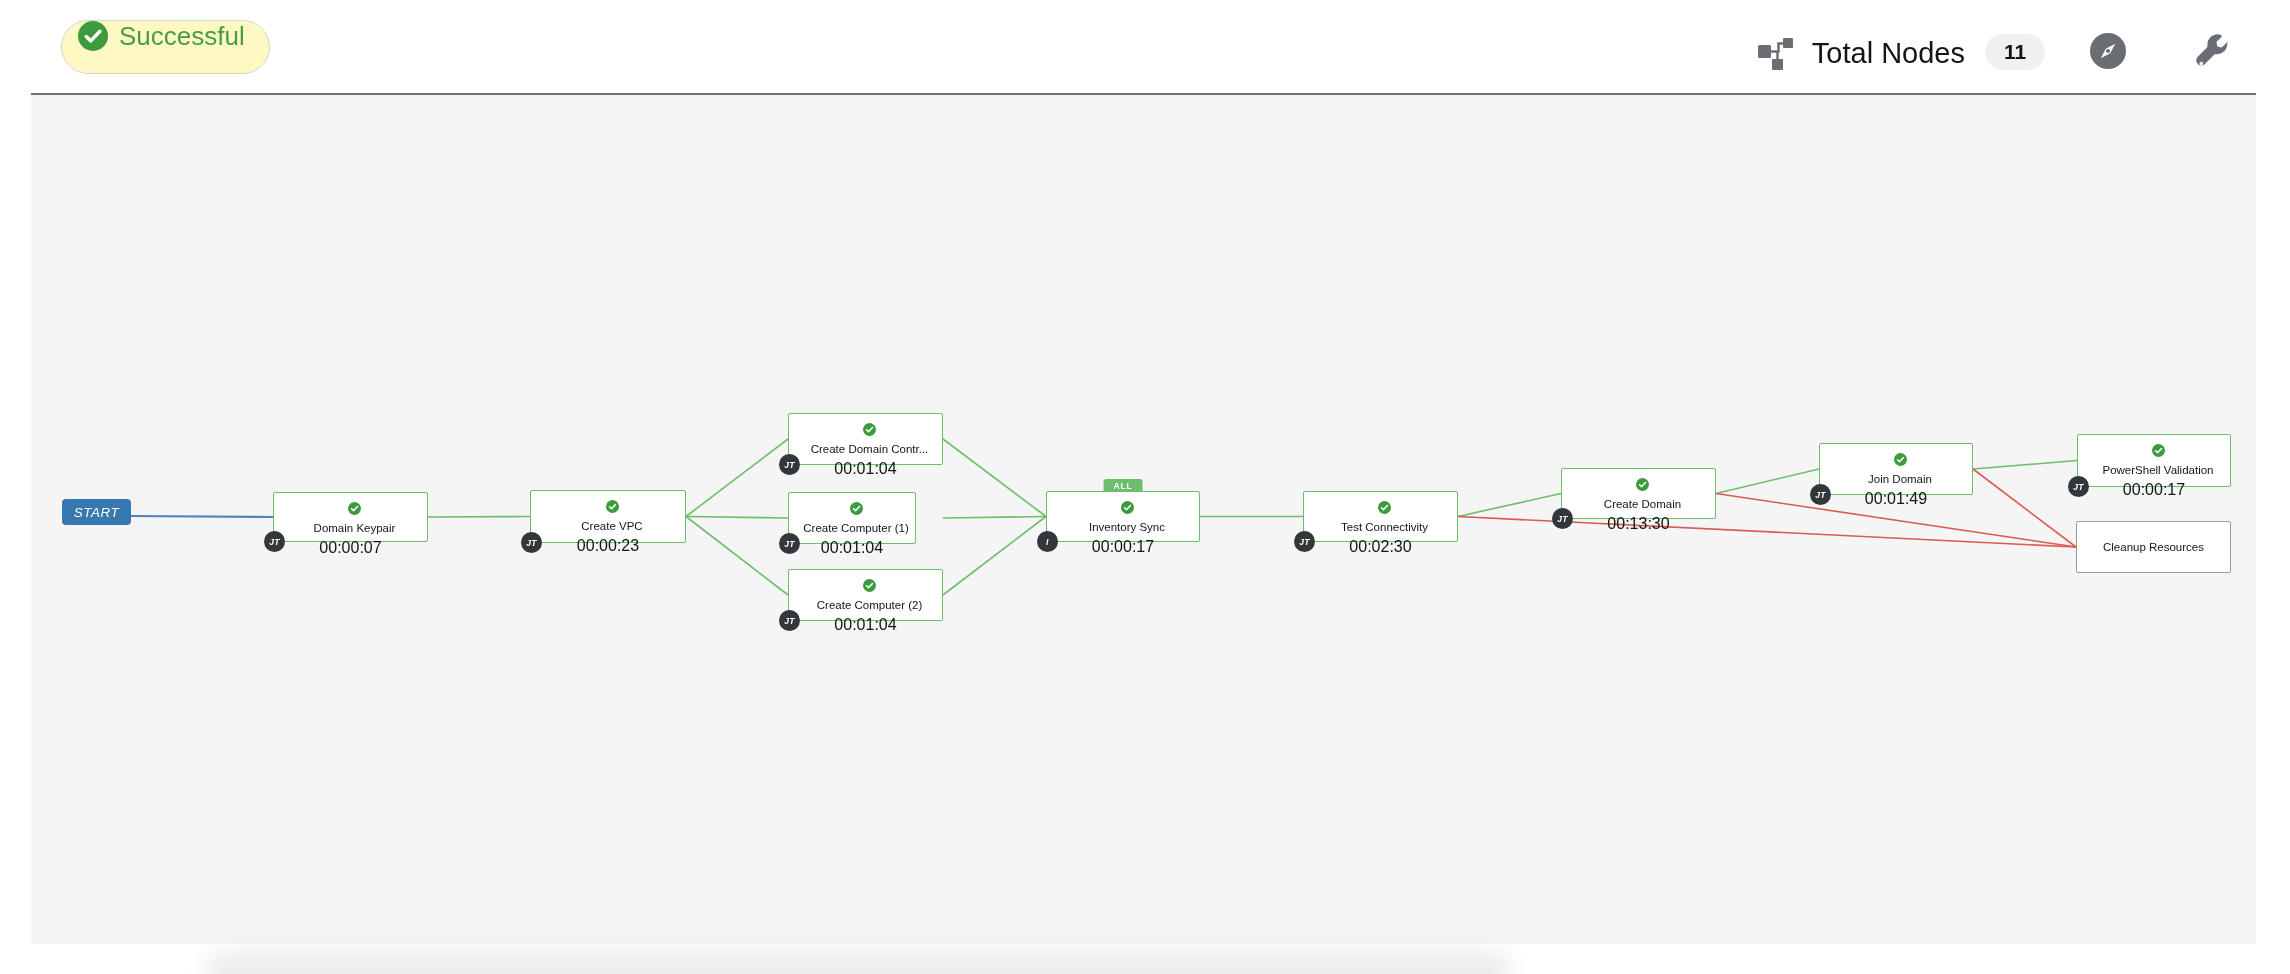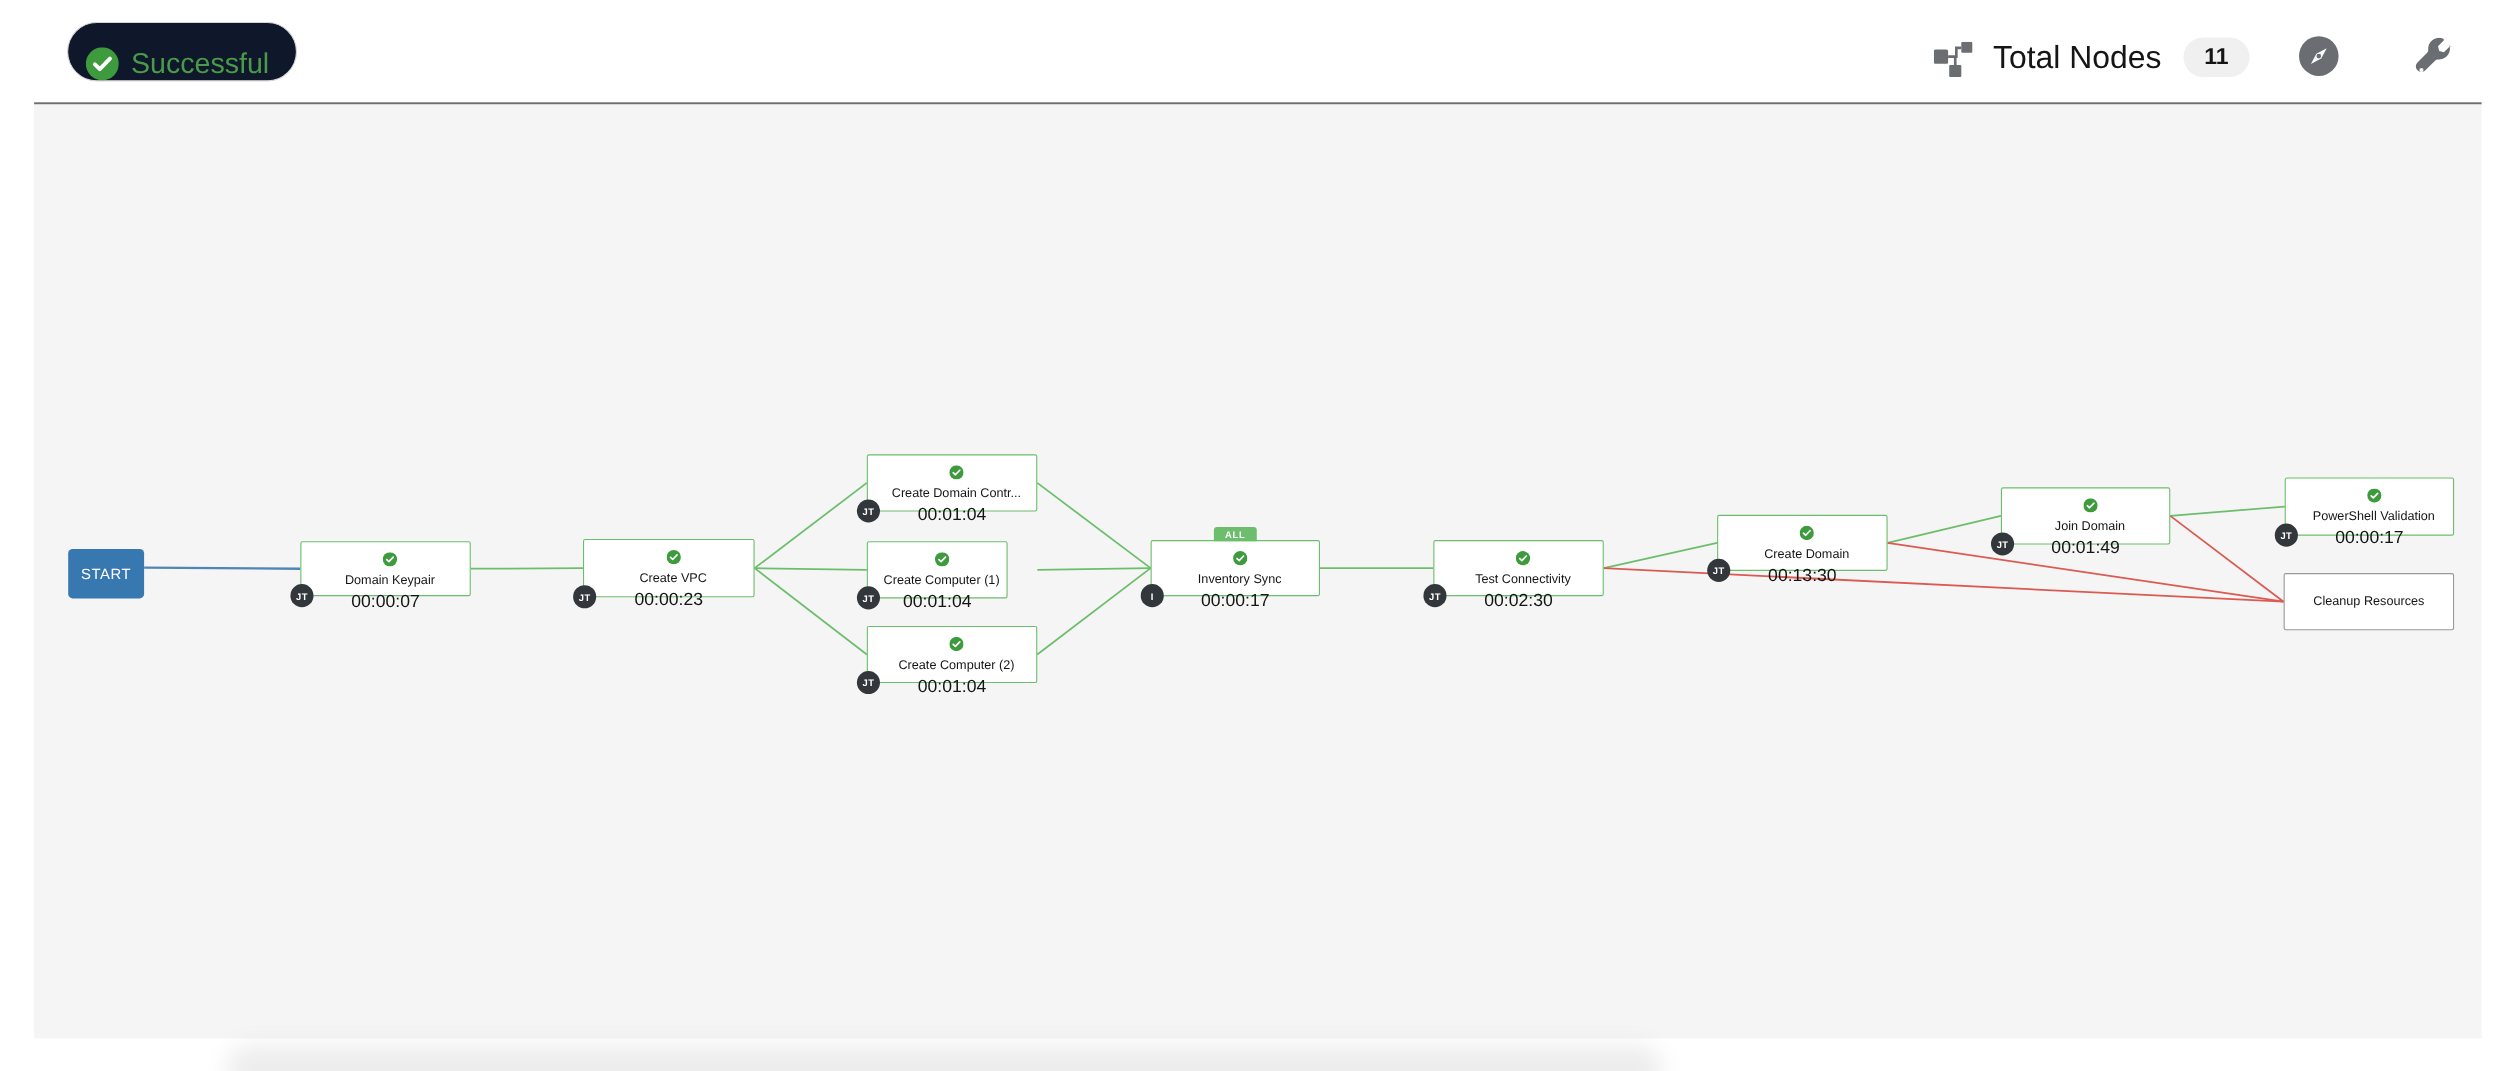--- a/index.html
+++ b/index.html
@@ -13,22 +13,22 @@
   .header{
     position:absolute;left:33px;top:0;width:2223px;height:93px;
     display:flex;align-items:center;
   }
   .page-title{
     font-size:29px;font-weight:700;color:#151515;letter-spacing:-0.3px;
     white-space:nowrap;
   }
   .status-pill{
     margin-left:28px;height:52px;padding:0 24px 0 16px;
-    border:1px solid #d5d5d5;border-radius:27px;background:#0f172a;
-    display:flex;align-items:flex-end;gap:11px;
+    border:1px solid #d5d5d5;border-radius:27px;background:#fef9c3;
+    display:flex;align-items:flex-start;gap:11px;
   }
   .status-pill .status-text{font-size:26px;color:var(--status-green);}
   .header-spacer{flex:1;}
   .hdr-right{display:flex;align-items:flex-end;}
   .total-nodes-label{font-size:29px;color:#151515;margin:0 20px 0 18px;white-space:nowrap;}
   .count-pill{
     background:#f0f0f0;border-radius:18px;height:36px;min-width:60px;
     display:flex;align-items:center;justify-content:center;
     font-size:21px;font-weight:600;color:#151515;margin-top:11px;
   }
@@ -49,21 +49,21 @@
     border-radius:2px;box-sizing:border-box;cursor:pointer;
   }
   .wf-node .row1{display:flex;align-items:center;gap:7px;padding:9px 4px 0 12px;overflow:hidden;flex-direction:column;}
   .wf-node .lbl{font-size:11.5px;color:#151515;white-space:nowrap;}
   .wf-node .time{text-align:center;font-size:16px;color:#151515;margin-top:5px;}
   .wf-node.pending{border-color:#97999c;display:flex;align-items:center;justify-content:center;}
   .wf-node.pending .plabel{font-size:11.5px;color:#151515;}
   .nbadge{
     position:absolute;left:-10px;bottom:-11px;width:21px;height:21px;border-radius:50%;
     background:var(--badge-dark);color:#fff;font-size:8.5px;font-weight:700;
-    display:flex;align-items:center;justify-content:center;letter-spacing:.4px;
+    display:flex;align-items:center;justify-content:center;letter-spacing:.4px;font-style:italic;
   }
   .alltag{
     position:absolute;top:-13px;left:50%;transform:translateX(-50%);
     background:var(--green);color:#fff;font-size:8.5px;font-weight:700;
     padding:2px 10px 1px;border-radius:3px 3px 0 0;letter-spacing:.8px;
   }
   .start-node{
     position:absolute;background:var(--blue-node);border-radius:4px;
     color:#fff;display:flex;align-items:center;justify-content:center;
     font-size:13.5px;letter-spacing:.5px;cursor:pointer;box-sizing:border-box;
@@ -137,21 +137,21 @@
       <line x1="912" y1="500" x2="1015" y2="421.5" stroke="#6CBE6C" stroke-width="1.6"></line>
       <line x1="1169" y1="421.5" x2="1272" y2="421.5" stroke="#6CBE6C" stroke-width="1.6"></line>
       <line x1="1427" y1="421.5" x2="1530" y2="398.5" stroke="#6CBE6C" stroke-width="1.6"></line>
       <line x1="1427" y1="421.5" x2="2045" y2="452" stroke="#DB5A52" stroke-width="1.6"></line>
       <line x1="1685" y1="398.5" x2="1788" y2="374" stroke="#6CBE6C" stroke-width="1.6"></line>
       <line x1="1685" y1="398.5" x2="2045" y2="452" stroke="#DB5A52" stroke-width="1.6"></line>
       <line x1="1942" y1="374" x2="2046" y2="365.5" stroke="#6CBE6C" stroke-width="1.6"></line>
       <line x1="1942" y1="374" x2="2045" y2="452" stroke="#DB5A52" stroke-width="1.6"></line>
     </svg>
 
-<div class="start-node" style="left: 31px; top: 404px; width: 69px; height: 45px;">START</div>
+<div class="start-node" style="left: 31px; top: 404px; width: 69px; height: 26px; font-style: italic;">START</div>
     <div class="wf-node" style="left: 242px; top: 397px; width: 155px; height: 50px;">
       <div class="row1">
         <span style="display:flex;">
           <svg width="13" height="13" viewBox="0 0 16 16">
             <circle cx="8" cy="8" r="8" fill="#3D9B3D"></circle>
             <path d="M4.4 8.3 L6.8 10.6 L11.7 5.5" stroke="#fff" stroke-width="1.9" fill="none" stroke-linecap="round" stroke-linejoin="round"></path>
           </svg>
         </span>
         <span class="lbl">Domain Keypair</span>
       </div>

